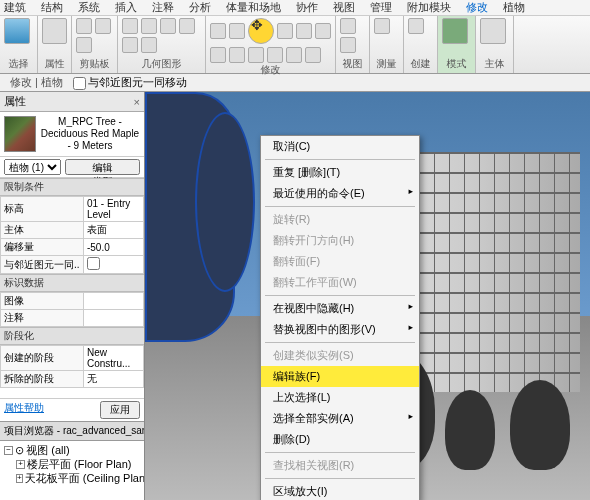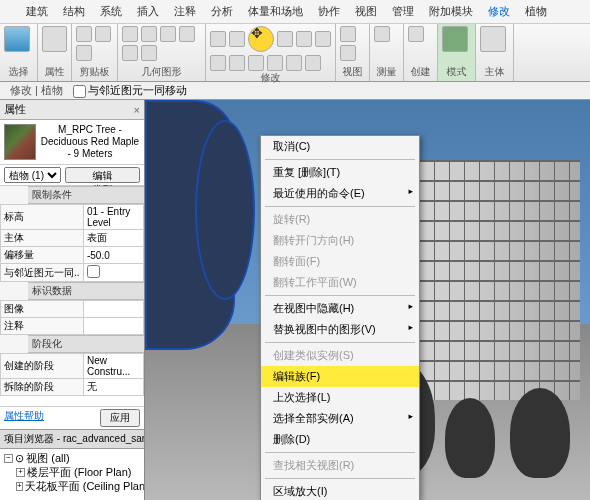--- a/index.html
+++ b/index.html
@@ -1,17 +1,17 @@
 <!DOCTYPE html>
 <html><head>
 <meta charset="utf-8">
 <style>
 *{margin:0;padding:0;box-sizing:border-box;font-family:"Microsoft YaHei","SimSun",Arial,sans-serif;font-size:11px;}
 body{width:590px;height:500px;background:#f0f0f0;overflow:hidden;position:relative;}
-.menubar{background:#f4f4f4;height:24px;display:flex;padding-left:26px;gap:15px;align-items:center;border-bottom:1px solid #ccc;}
+.menubar{background:#f4f4f4;height:16px;display:flex;padding-left:4px;gap:15px;align-items:center;border-bottom:1px solid #ccc;}
 .menubar span{color:#333;cursor:default;}
 .menubar .active{color:#0066cc;}
 .ribbon{background:linear-gradient(#f9f9f9,#e6e6e6);height:58px;display:flex;border-bottom:1px solid #999;}
 .ribbon-group{border-right:1px solid #bbb;display:flex;flex-direction:column;justify-content:space-between;padding:2px 4px 1px;position:relative;}
 .ribbon-group-icons{display:flex;gap:3px;flex-wrap:wrap;align-items:center;}
 .ribbon-group-label{font-size:10px;color:#555;text-align:center;padding-bottom:1px;}
 .r-icon{width:16px;height:16px;background:#ddd;border:1px solid #aaa;border-radius:2px;}
 .r-icon.big{width:26px;height:26px;}
 .r-icon.modify{background:linear-gradient(#8ec7e8,#3a8fc4);}
 .r-icon.move{background:#ffd633;border-radius:50%;position:relative;}
@@ -23,21 +23,21 @@
 .sidebar{width:145px;background:#f5f5f5;border-right:1px solid #888;display:flex;flex-direction:column;overflow:hidden;}
 .panel-title{background:#e8e8e8;border-bottom:1px solid #aaa;padding:2px 4px;display:flex;justify-content:space-between;align-items:center;font-size:11px;}
 .panel-title .close-x{color:#666;cursor:pointer;}
 .type-sel{display:flex;padding:4px;gap:4px;align-items:center;background:#fff;border-bottom:1px solid #ccc;}
 .tree-thumb{width:32px;height:36px;background:linear-gradient(135deg,#3a5a2a 0%,#5a7a3a 40%,#8a4a3a 60%,#6a3a2a 100%);border:1px solid #888;}
 .type-name{font-size:10px;flex:1;line-height:1.2;text-align:center;}
 .dropdown-row{display:flex;padding:2px 4px;gap:4px;background:#fff;border-bottom:1px solid #ccc;align-items:center;}
 .dropdown-row select,.dropdown-row button{font-size:10px;height:16px;}
 .dropdown-row select{flex:1;text-align:right;}
 .dropdown-row button{padding:0 22px;}
-.section-head{background:#e0e0e0;border-top:1px solid #bbb;border-bottom:1px solid #bbb;padding:1px 4px;font-size:10px;color:#333;margin-left:28px;}
+.section-head{background:#e0e0e0;border-top:1px solid #bbb;border-bottom:1px solid #bbb;padding:1px 4px;font-size:10px;color:#333;}
 .prop-table{width:100%;border-collapse:collapse;background:#fff;}
 .prop-table td{border:1px solid #ccc;padding:1px 3px;font-size:10px;height:15px;}
 .prop-table td:first-child{width:58%;background:#f8f8f8;}
 .help-row{display:flex;justify-content:space-between;padding:2px 4px;background:#fff;border-top:1px solid #ccc;}
 .help-row a{color:#0066cc;text-decoration:underline;font-size:10px;}
 .help-row button{font-size:10px;padding:0 8px;}
 .browser-title{background:#ddd;padding:2px 4px;font-size:10px;border-top:1px solid #999;border-bottom:1px solid #999;white-space:nowrap;overflow:hidden;}
 .tree{background:#fff;flex:1;overflow:auto;padding:2px;}
 .tree-item{display:flex;align-items:center;gap:2px;padding:0 2px;font-size:10px;line-height:14px;white-space:nowrap;}
 .tree-item .exp{width:9px;height:9px;border:1px solid #888;display:inline-flex;align-items:center;justify-content:center;font-size:8px;line-height:1;background:#fff;}

